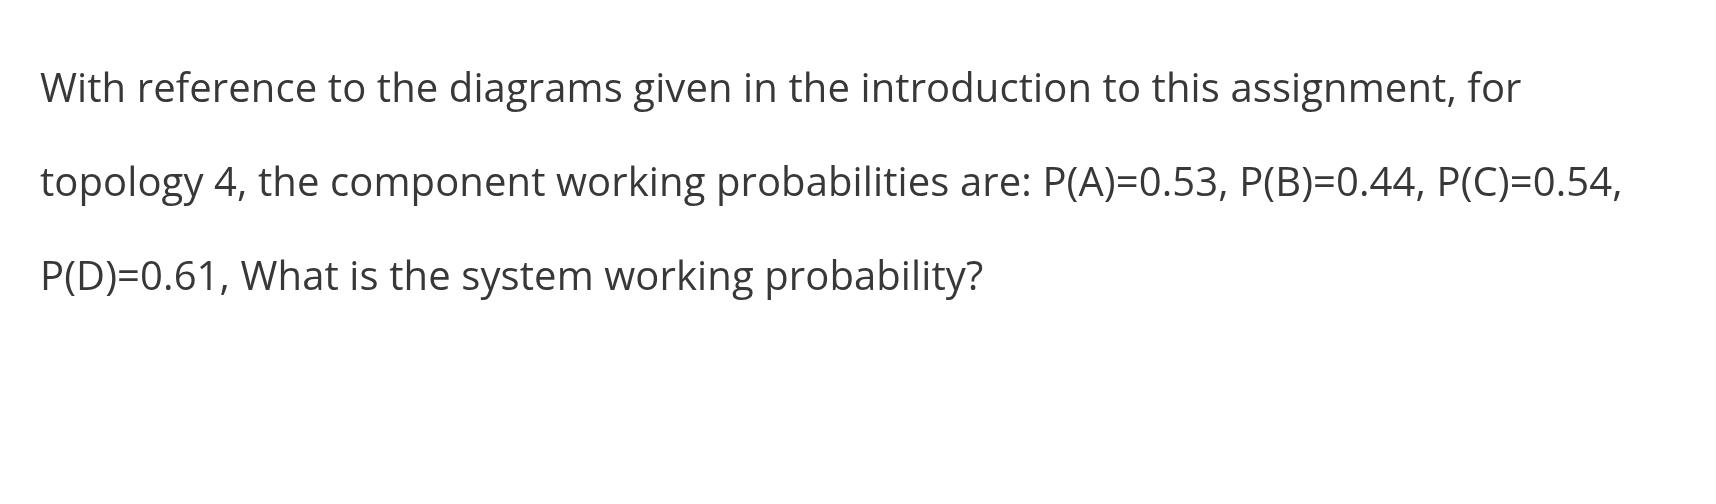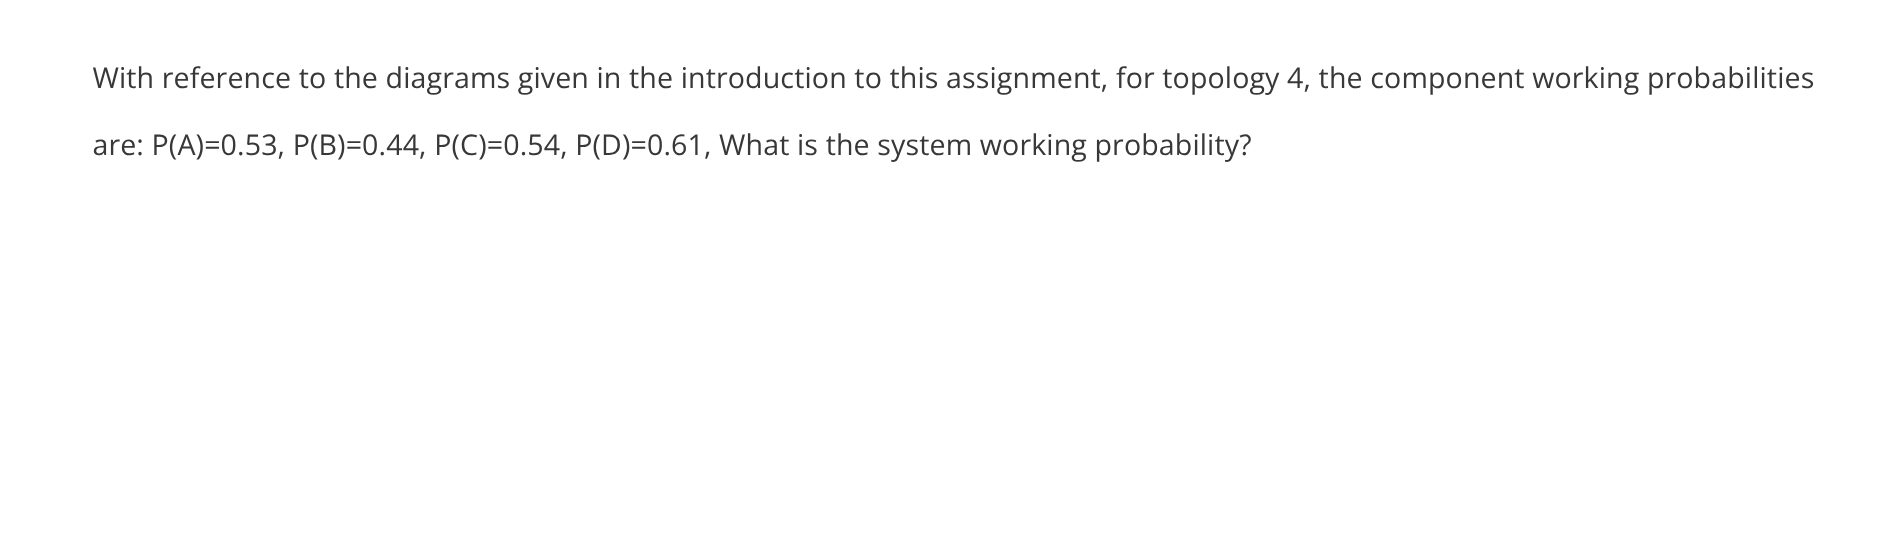--- a/index.html
+++ b/index.html
@@ -8,24 +8,23 @@
       box-sizing: border-box;
     }
     body {
       font-family: -apple-system, 'Segoe UI', 'Open Sans', 'Helvetica Neue', Arial, sans-serif;
       background: #ffffff;
       width: 1716px;
       height: 504px;
       padding: 40px 40px 40px 40px;
     }
     .question-text {
-      font-size: 26px;
+      font-size: 40px;
       line-height: 2.35;
       color: #383838;
       font-weight: 400;
       letter-spacing: 0.1px;
-      margin-left: 44px;
     }
   </style>
 </head>
 <body>
 
 <div class="question-text">With reference to the diagrams given in the introduction to this assignment, for topology 4, the component working probabilities are: P(A)=0.53, P(B)=0.44, P(C)=0.54, P(D)=0.61, What is the system working probability?</div>
 
 </body></html>

